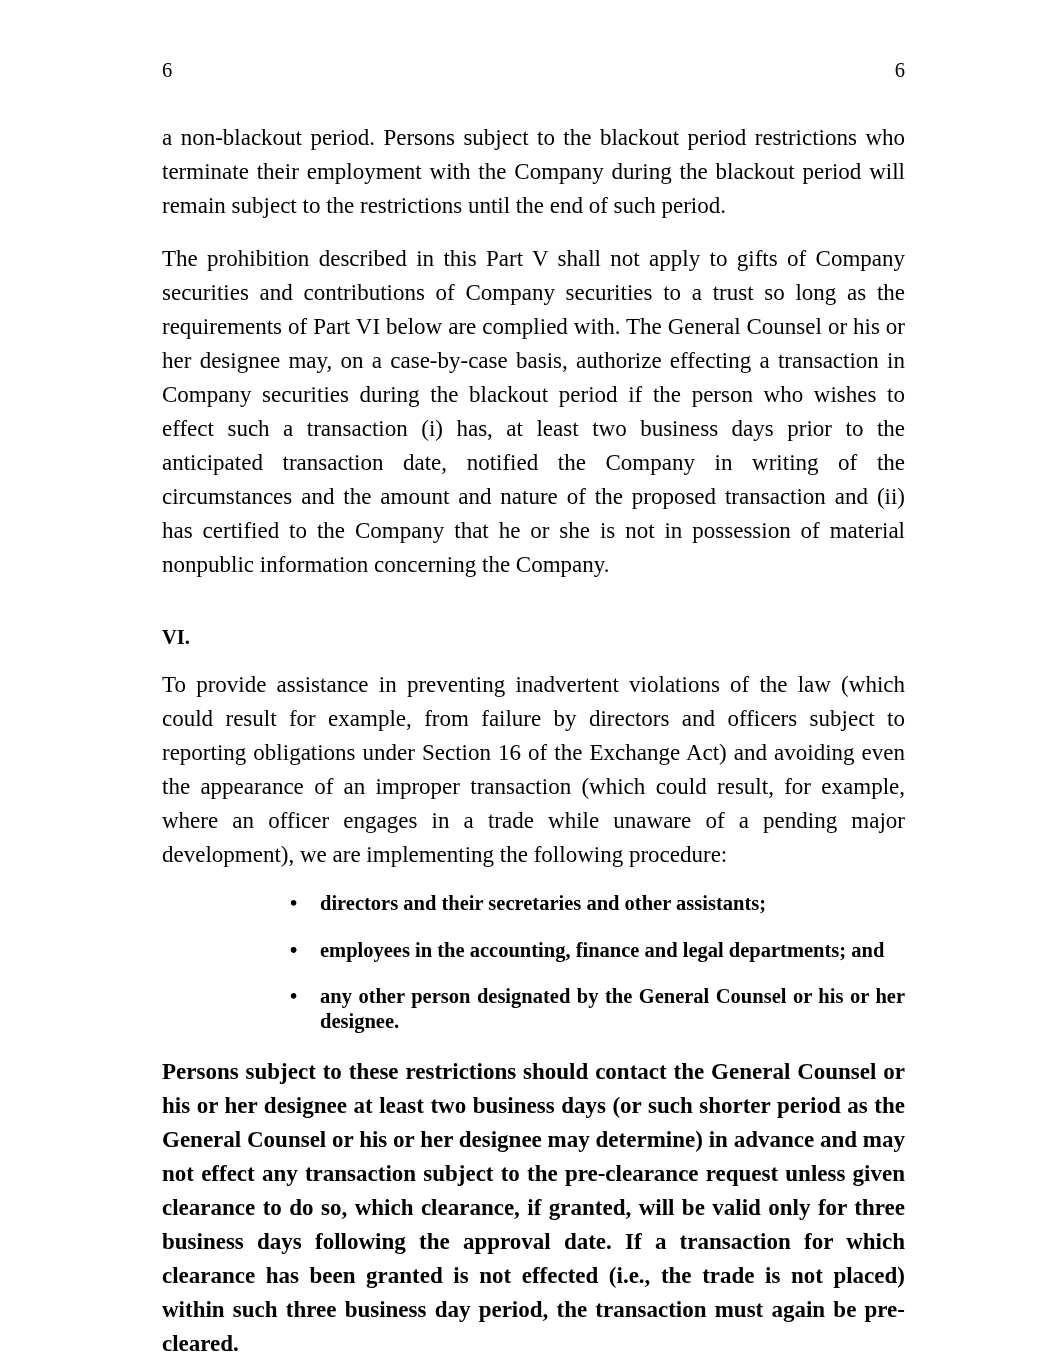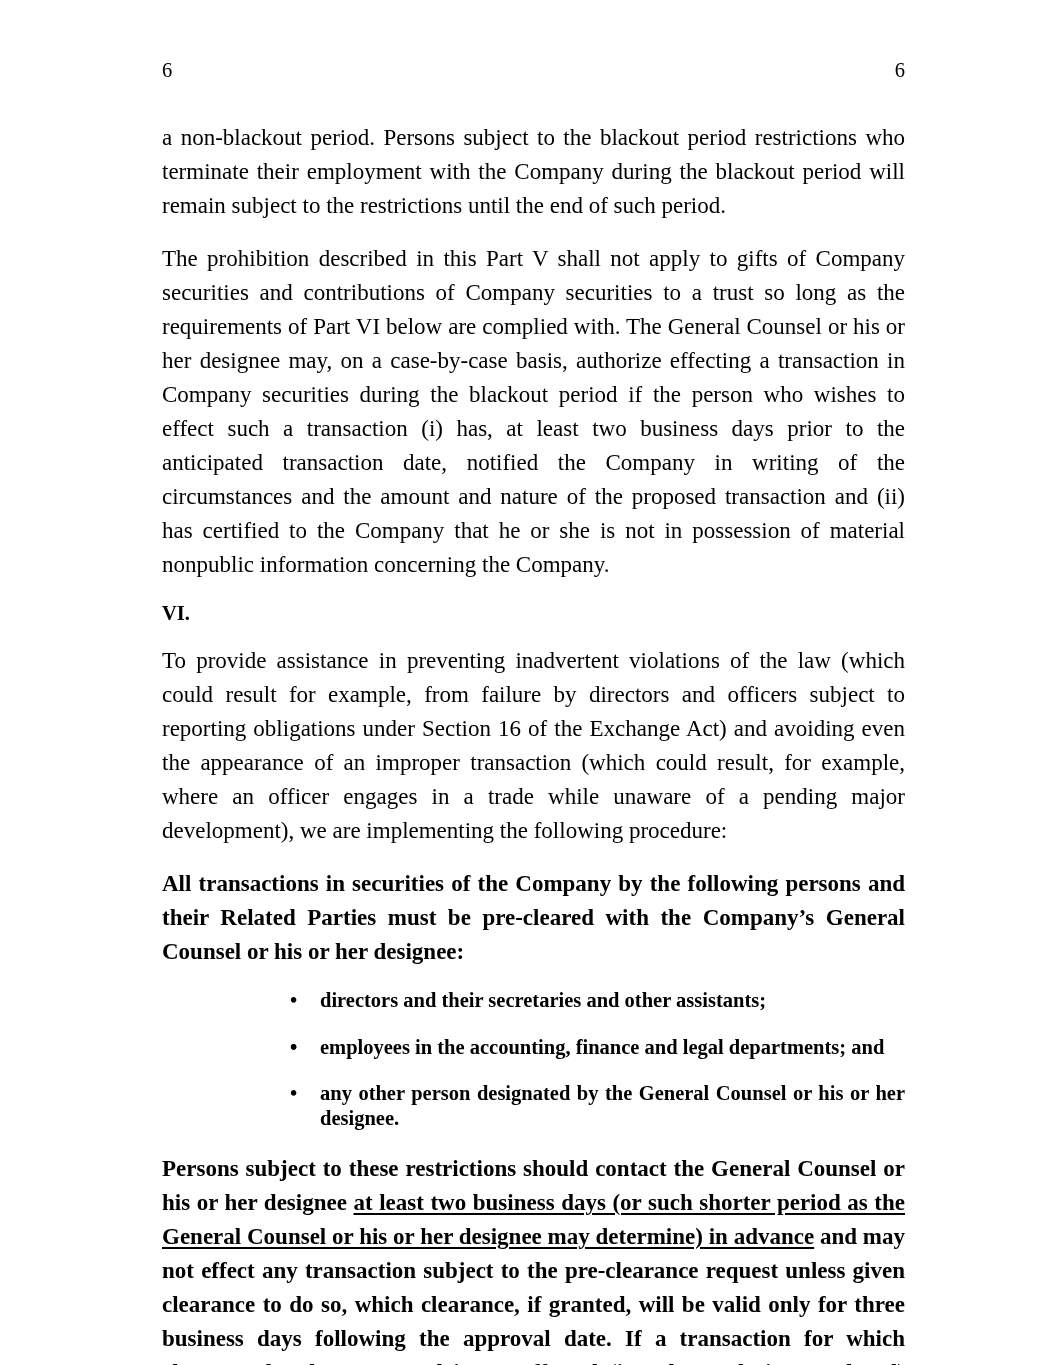--- a/index.html
+++ b/index.html
@@ -39,40 +39,40 @@
   }
   .section-heading {
     display: flex;
     font-weight: bold;
     font-size: 20.5px;
     line-height: 24.5px;
     margin: 0 0 19px 0;
   }
   .section-heading .sec-num {
     flex: 0 0 62px;
+    margin-top: 24px;
   }
   .bullet-list {
     margin: 0 0 19px 0;
   }
   .bullet-item {
     position: relative;
     padding-left: 158px;
     margin: 0 0 22px 0;
     font-weight: bold;
     font-size: 20.5px;
     line-height: 24.5px;
     text-align: justify;
   }
   .bullet-item .bullet-marker {
     position: absolute;
     left: 128px;
     top: 0;
   }
   .underlined {
-    text-decoration: underline;
     text-decoration-thickness: 2px;
     text-underline-offset: 3px;
   }
 </style>
 </head>
 <body>
 
 <div class="page">
 
   <div class="page-header">
@@ -86,21 +86,20 @@
 
     <p>The prohibition described in this Part V shall not apply to gifts of Company securities and contributions of Company securities to a trust so long as the requirements of Part VI below are complied with. The General Counsel or his or her designee may, on a case-by-case basis, authorize effecting a transaction in Company securities during the blackout period if the person who wishes to effect such a transaction (i) has, at least two business days prior to the anticipated transaction date, notified the Company in writing of the circumstances and the amount and nature of the proposed transaction and (ii) has certified to the Company that he or she is not in possession of material nonpublic information concerning the Company.</p>
 
 
     <div class="section-heading">
       <span class="sec-num">VI.</span>
     </div>
 
     <p>To provide assistance in preventing inadvertent violations of the law (which could result for example, from failure by directors and officers subject to reporting obligations under Section 16 of the Exchange Act) and avoiding even the appearance of an improper transaction (which could result, for example, where an officer engages in a trade while unaware of a pending major development), we are implementing the following procedure:</p>
 
-    <p class="bold">All transactions in securities of the Company by the following persons and their Related Parties must be pre-cleared with the Company’s General Counsel or his or her designee:</p>
 
     <div class="bullet-list">
 
       <div class="bullet-item"><span class="bullet-marker">•</span><span>directors and their secretaries and other assistants;</span></div>
 
       <div class="bullet-item"><span class="bullet-marker">•</span></div>
 
       <div class="bullet-item"><span class="bullet-marker">•</span><span>employees in the accounting, finance and legal departments; and</span></div>
 
       <div class="bullet-item"><span class="bullet-marker">•</span><span>any other person designated by the General Counsel or his or her designee.</span></div>

